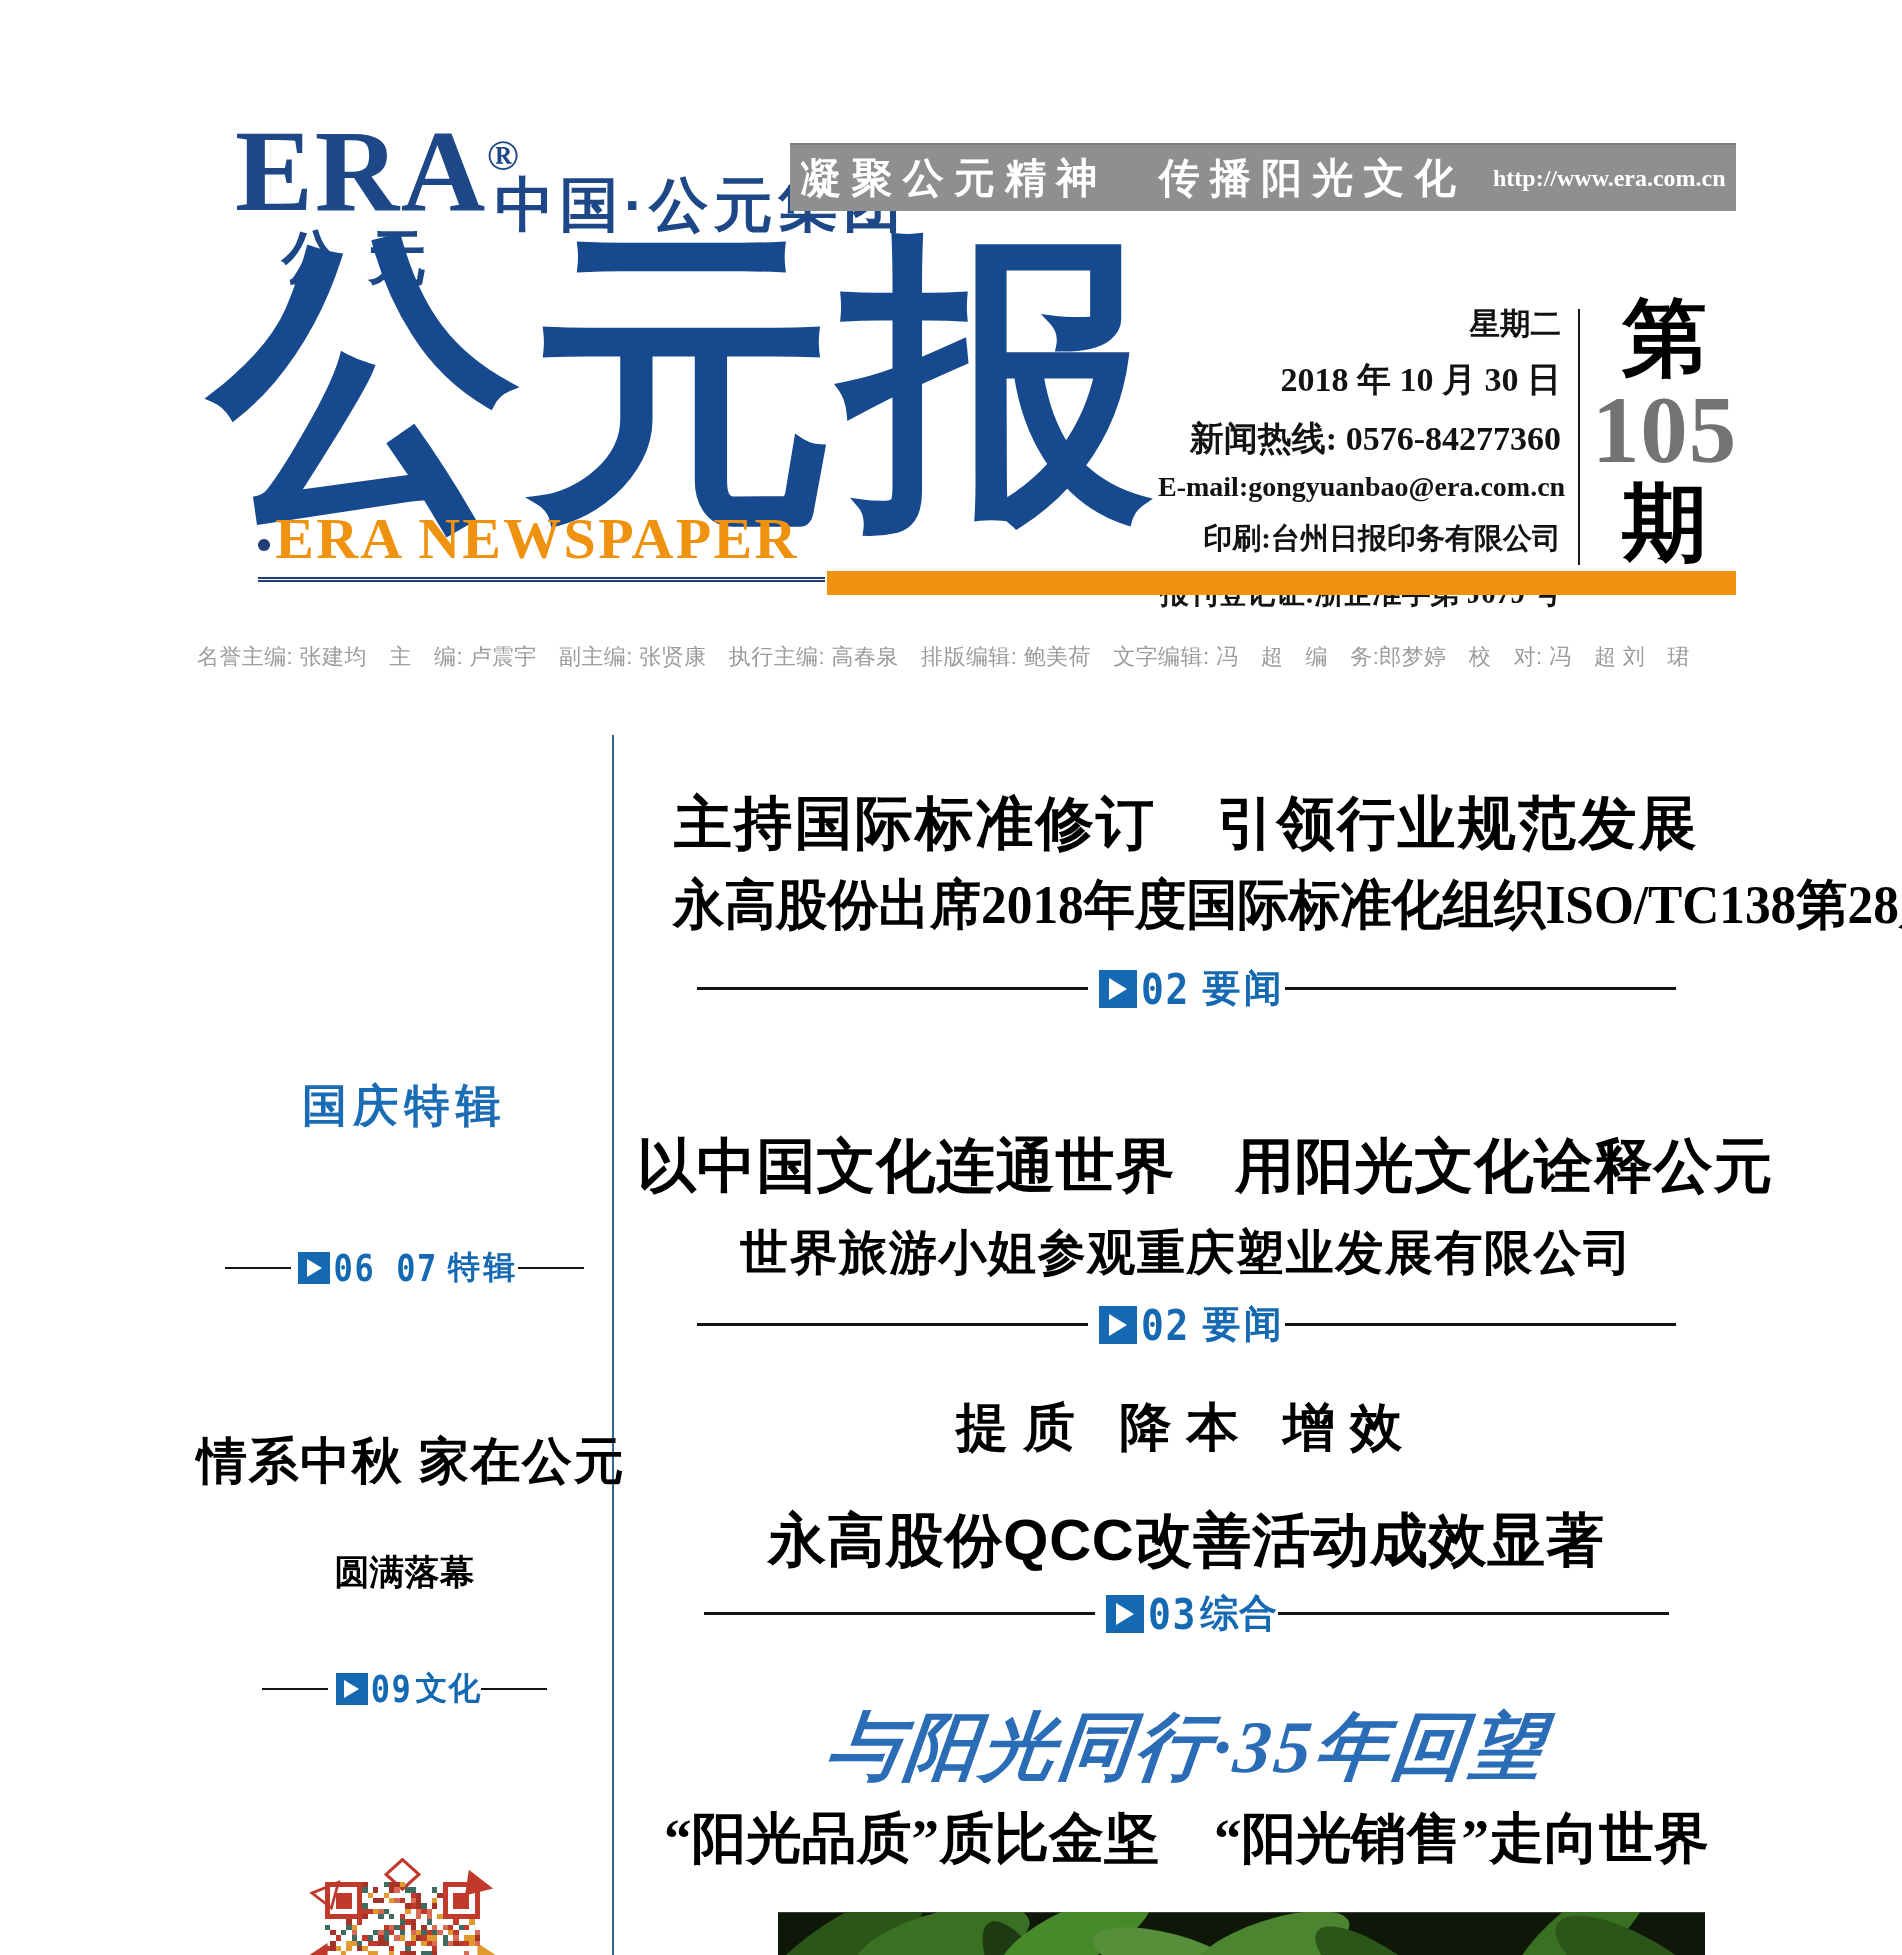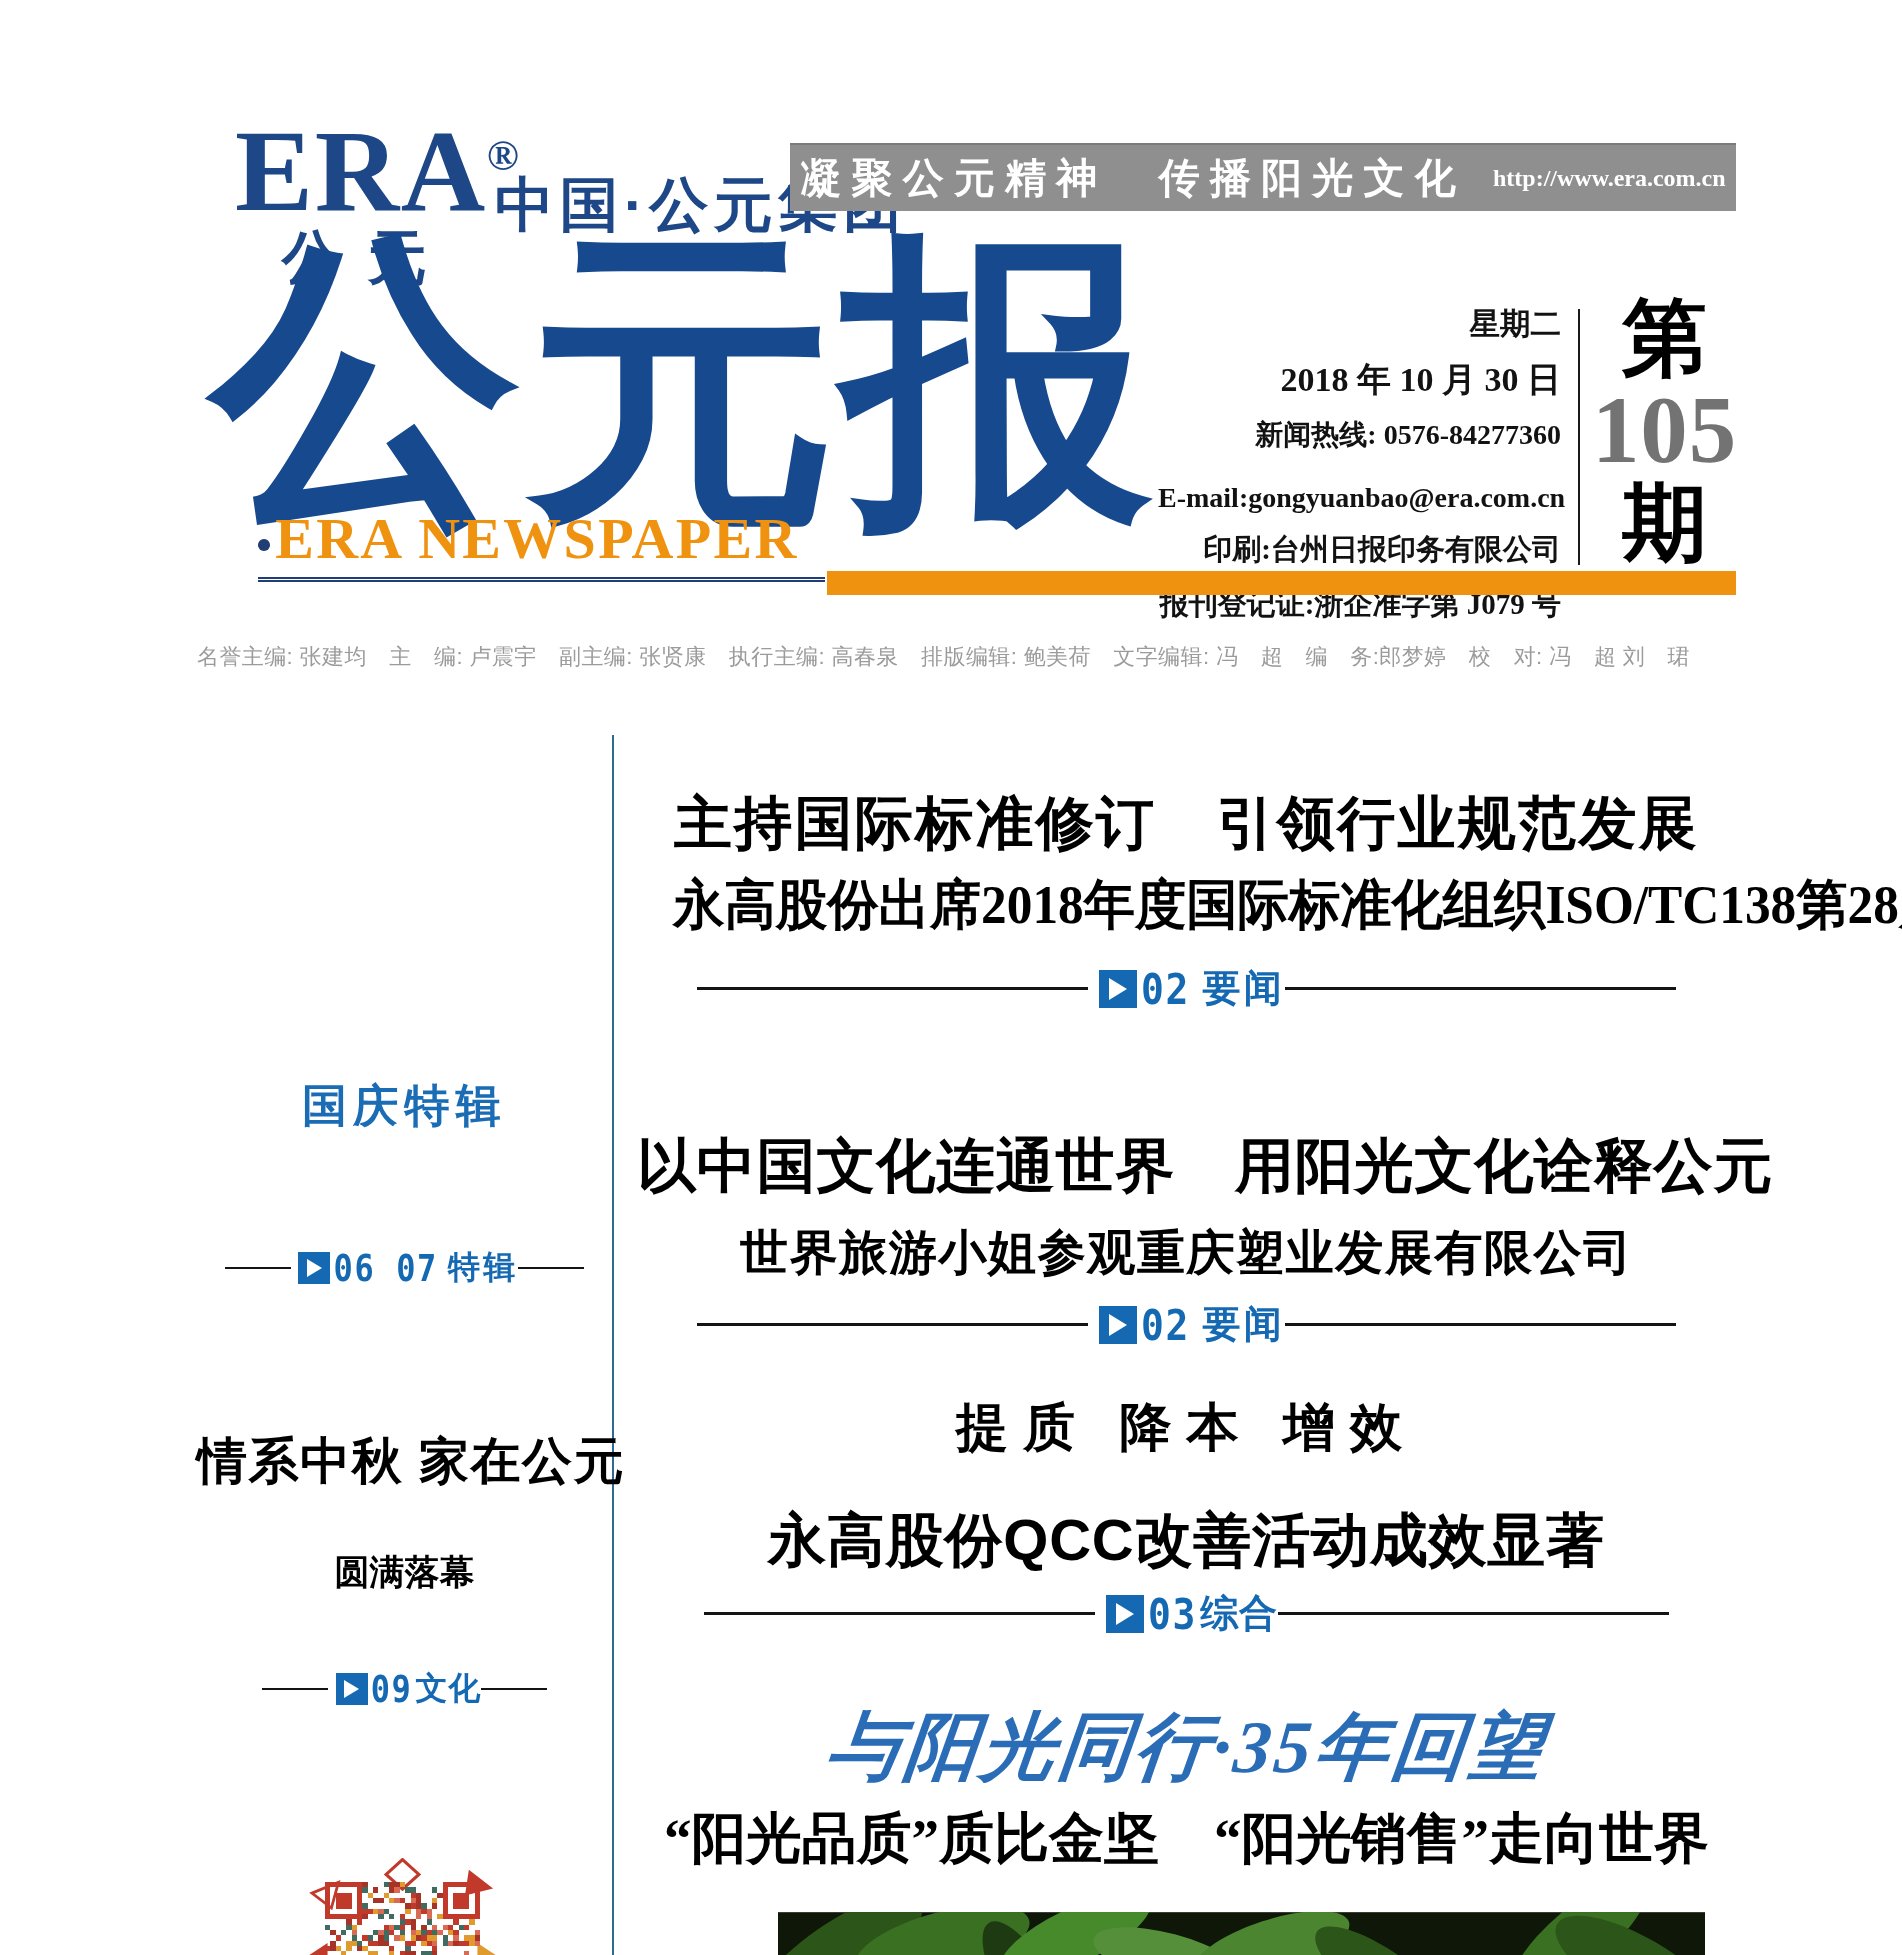--- a/index.html
+++ b/index.html
@@ -19,21 +19,21 @@
 
   .masthead{left:211px;top:227px;width:985px;font-family:"Liberation Serif",serif;font-weight:900;font-size:309px;line-height:1.02;color:#17498f;letter-spacing:7px;white-space:nowrap;}
   .mast-sub{left:258px;top:505px;width:567px;border-bottom:5.5px double #203d76;padding-bottom:4.7px;
             font-family:"Liberation Serif",serif;font-weight:700;font-size:58px;color:#ef9210;letter-spacing:2.3px;white-space:nowrap;}
   .mast-dot{display:inline-block;width:11.7px;height:11.7px;border-radius:50%;background:#203d76;vertical-align:7px;margin-right:5.5px;}
 
   .info{left:1158px;top:304px;width:403px;text-align:right;font-family:Liberation Serif, serif;font-weight:700;color:#121212;}
   .info div{white-space:nowrap;}
   .inf0{font-size:30.5px;margin-bottom:11.7px;}
   .inf1{font-size:34px;margin-bottom:13.3px;}
-  .inf2{font-size:28px;margin-bottom:28px;}
+  .inf2{font-size:34px;margin-bottom:9px;}
   .inf3{font-size:28px;margin-bottom:15.6px;}
   .inf4{font-size:29px;margin-bottom:15.6px;}
   .inf5{font-size:29px;}
   .vsep{left:1578px;top:309px;width:2px;height:256px;background:#1a1a1a;}
   .issue{left:1588px;top:294px;width:153px;text-align:center;}
   .issue-cn{font-family:"Liberation Serif",serif;font-weight:900;font-size:85px;line-height:1.04;color:#000;}
   .issue-num{font-family:"Liberation Serif",serif;font-weight:700;font-size:95px;line-height:1.02;color:#737373;letter-spacing:0.8px;}
   .orange-bar{left:827px;top:571px;width:909px;height:23.5px;background:#ef9210;}
 
   .staff{left:197px;top:642px;width:1543px;font-size:22px;color:#9b9b9b;letter-spacing:0.4px;white-space:nowrap;}

